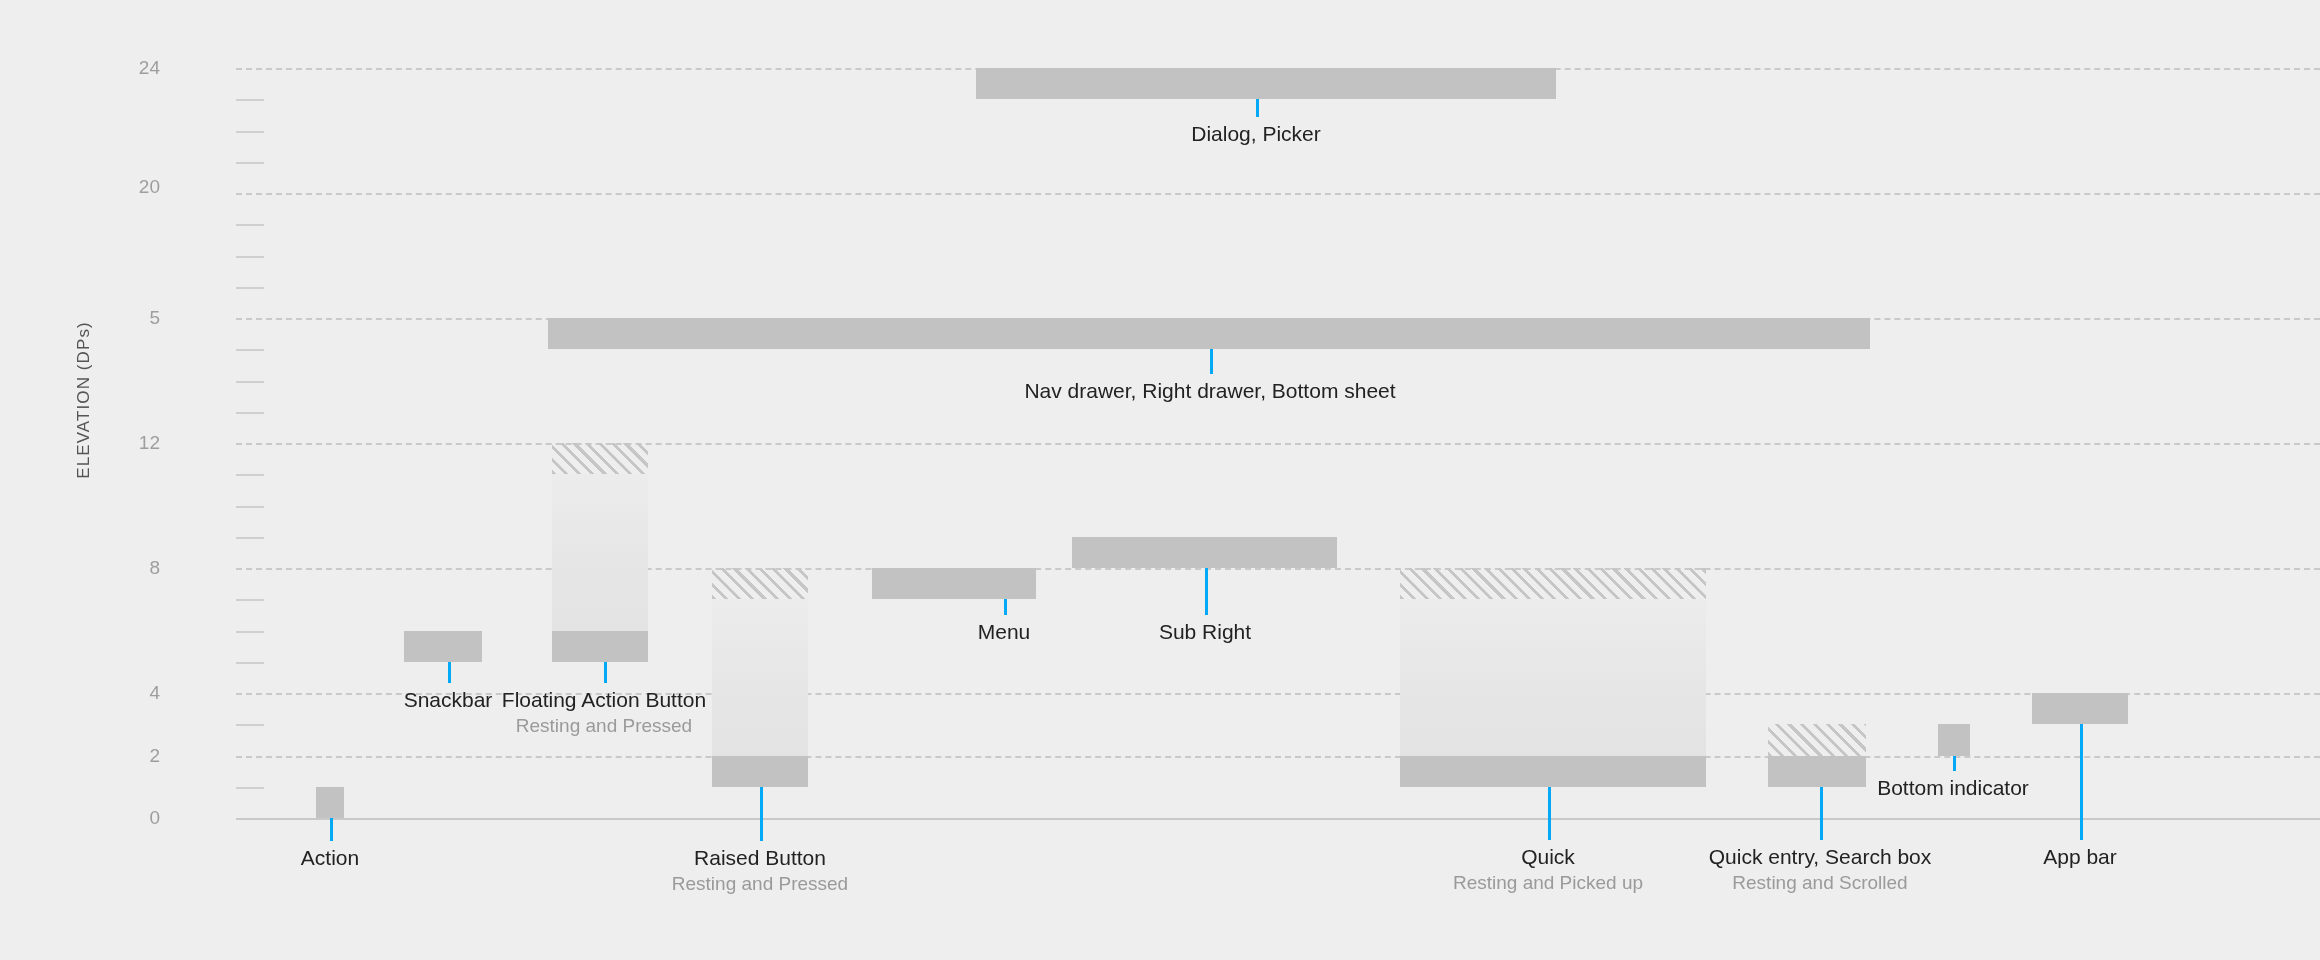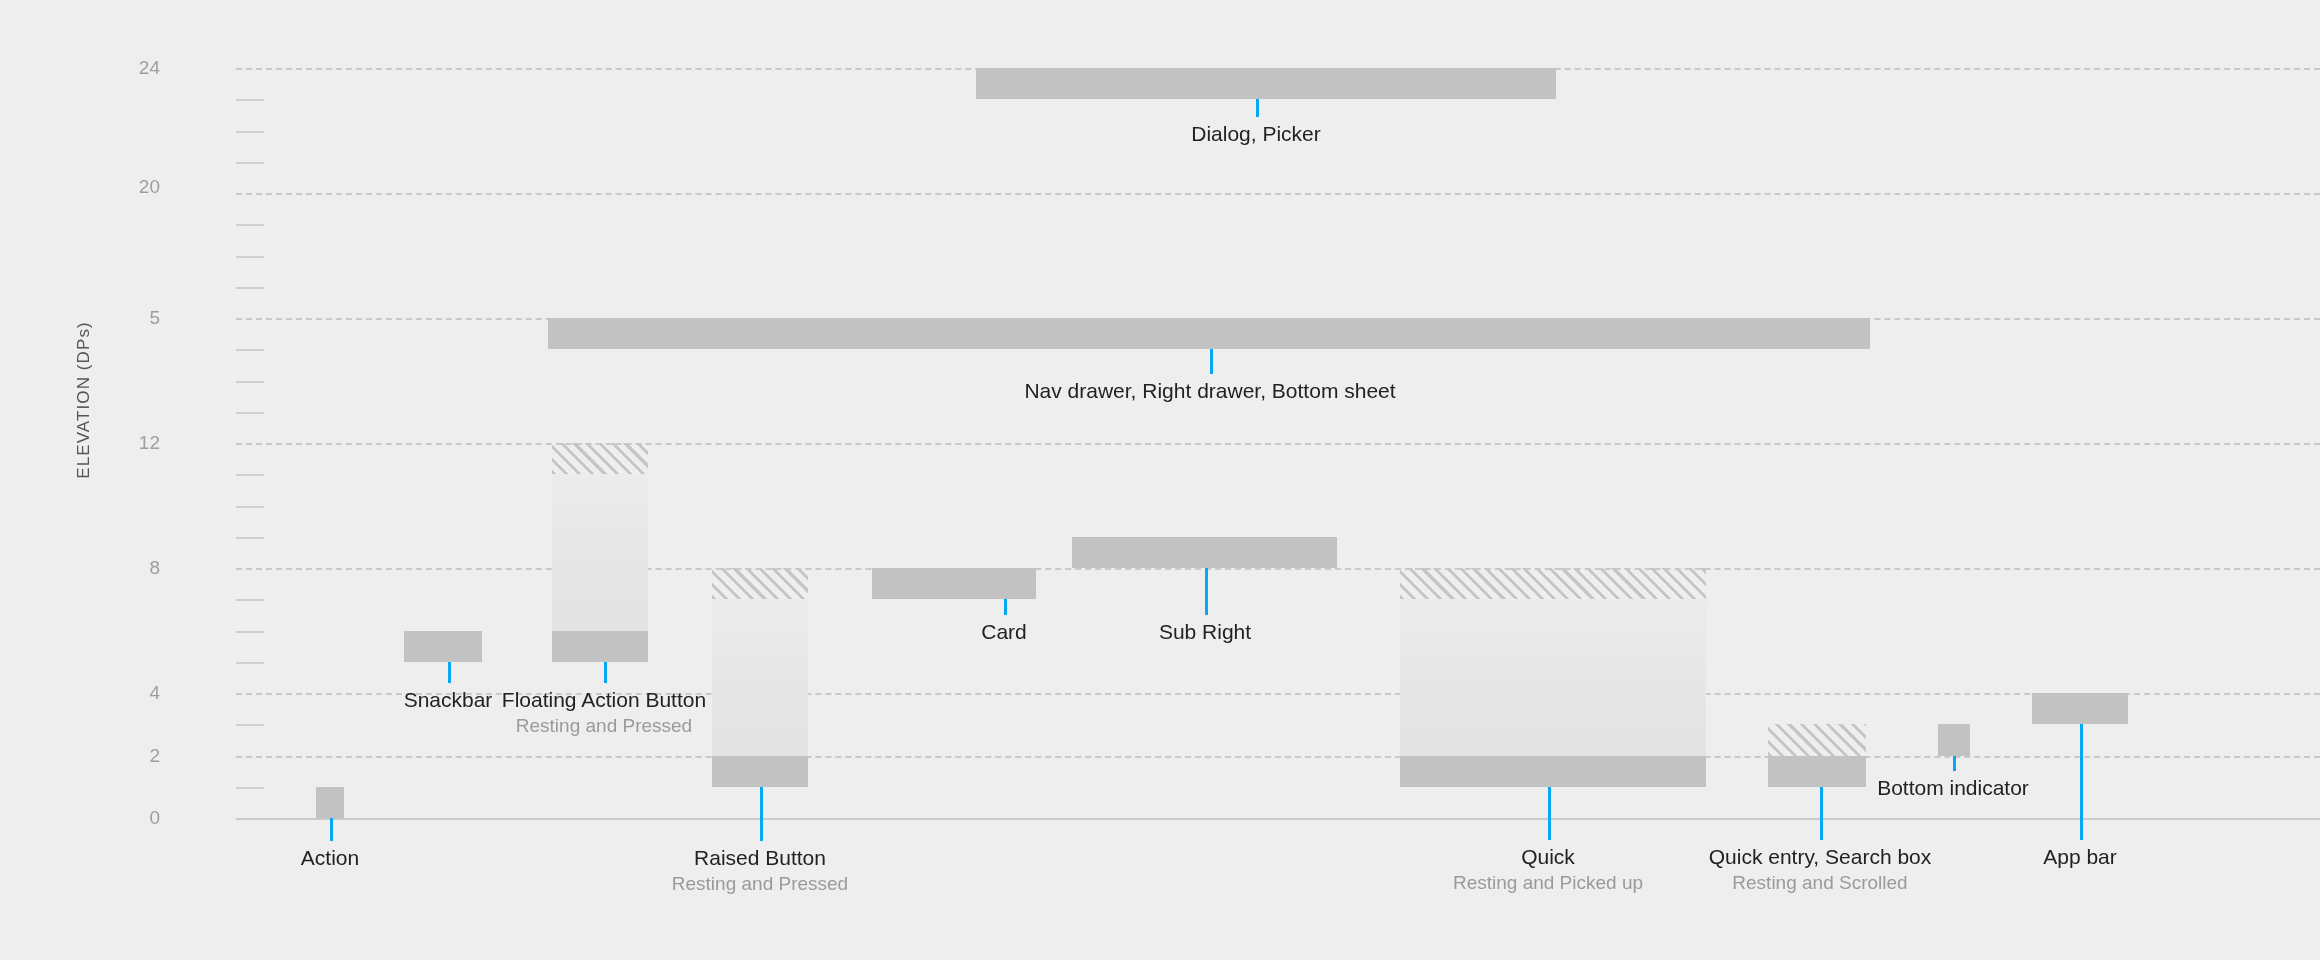--- a/index.html
+++ b/index.html
@@ -171,21 +171,21 @@
         <span class="primary">Floating Action Button</span>
         <span class="secondary">Resting and Pressed</span>
       </div>
       <div class="leader" style="left: 760px; top: 786.75px; height: 54.25px;"></div>
       <div class="callout" style="left: 760px; top: 845px;">
         <span class="primary">Raised Button</span>
         <span class="secondary">Resting and Pressed</span>
       </div>
       <div class="leader" style="left: 1004px; top: 599.25px; height: 15.75px;"></div>
       <div class="callout" style="left: 1004px; top: 619px;">
-        <span class="primary">Card</span>
+        <span class="primary">Menu</span>
       </div>
       <div class="leader" style="left: 1205px; top: 568px; height: 47px;"></div>
       <div class="callout" style="left: 1205px; top: 619px;">
         <span class="primary">Sub Right</span>
       </div>
       <div class="leader" style="left: 1256px; top: 99.25px; height: 17.75px;"></div>
       <div class="callout" style="left: 1256px; top: 121px;">
         <span class="primary">Dialog, Picker</span>
       </div>
       <div class="leader" style="left: 1210px; top: 349.25px; height: 24.75px;"></div>

